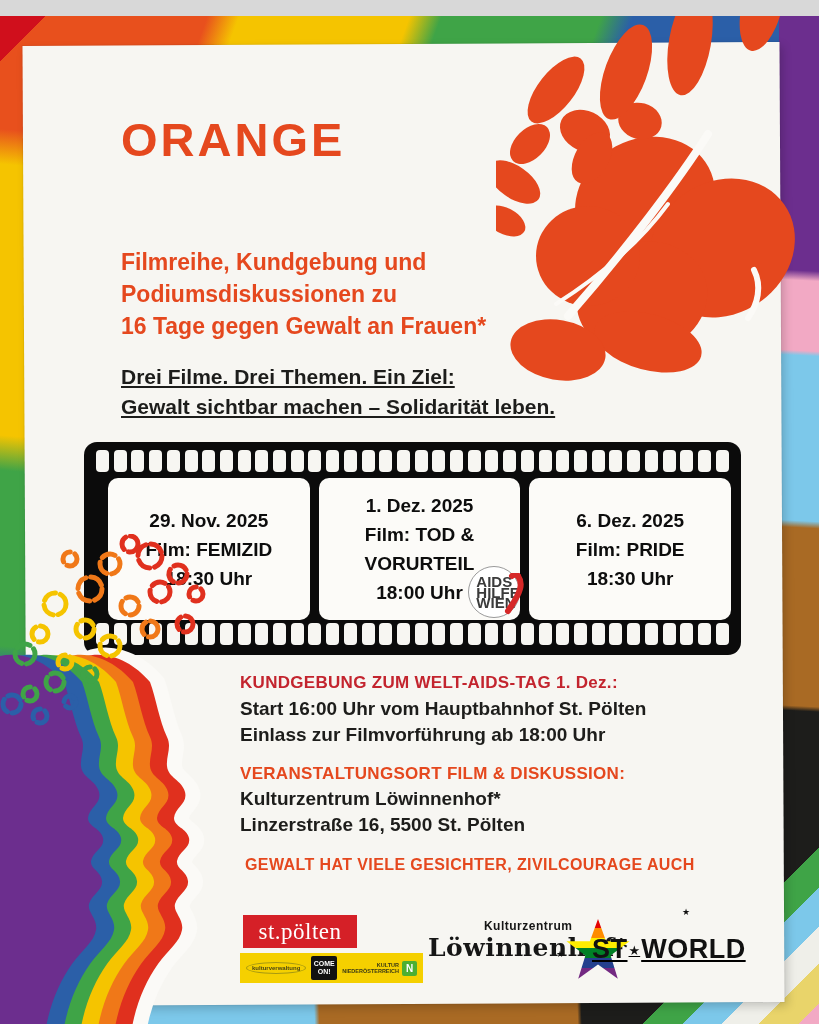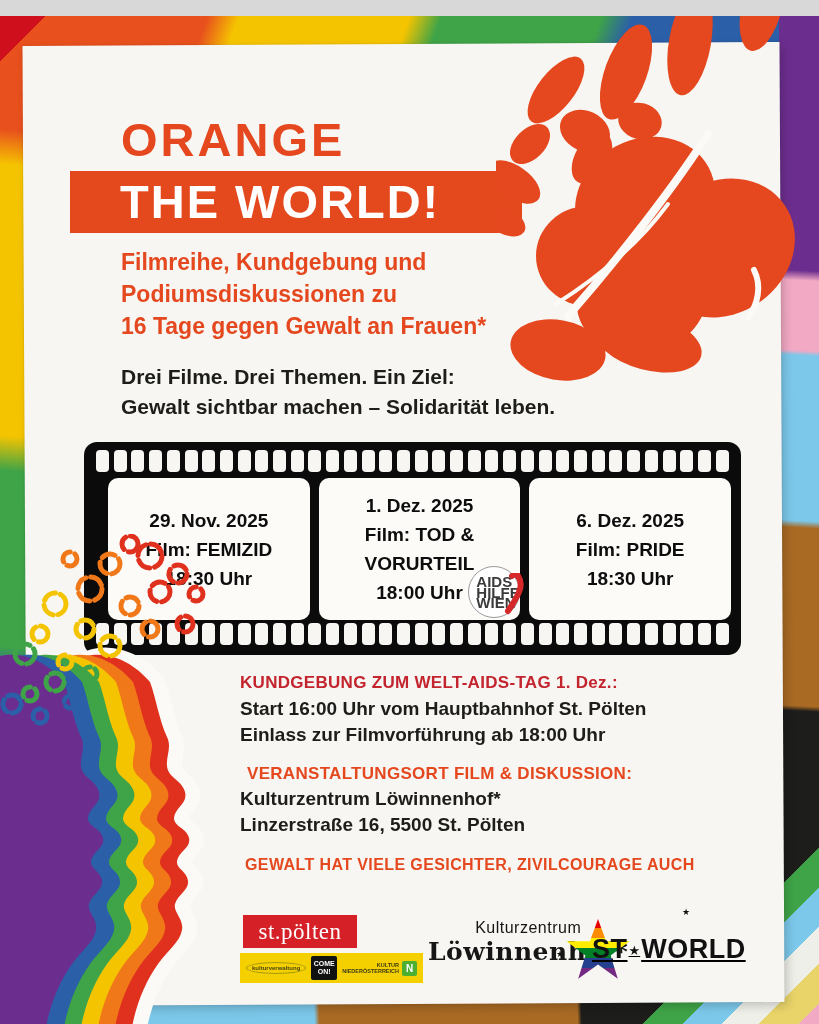--- a/index.html
+++ b/index.html
@@ -23,21 +23,21 @@
   #card{position:absolute;left:25px;top:28px;width:757px;height:960px;z-index:2;
     background:#f7f6f2;transform:rotate(-0.3deg);
     box-shadow:0 0 0 1px rgba(0,0,0,0.04),3px 4px 10px rgba(0,0,0,0.18);}
   
   #content{position:absolute;inset:0;z-index:3;}
   .abs{position:absolute;}
   #title-top{left:121px;top:96px;font-size:47px;font-weight:800;letter-spacing:3px;color:#e5481e;}
   #title-banner{left:70px;top:155px;width:452px;height:62px;background:#e4491e;
     color:#fff;font-size:47px;font-weight:800;letter-spacing:2px;line-height:62px;padding-left:50px;box-sizing:border-box;}
   #subtitle{left:121px;top:230px;font-size:23px;font-weight:800;line-height:32px;color:#e5481e;}
-  #intro{left:121px;top:346px;font-size:21px;line-height:30px;color:#1d1d1b;}
+  #intro{left:121px;top:346px;font-size:21px;line-height:30px;color:#1d1d1b;text-decoration:underline;}
   #intro .l1{font-weight:800;}
   #intro .l2{font-weight:700;}
   
   #filmstrip{left:84px;top:426px;width:657px;height:213px;background:#0b0b0b;border-radius:13px;}
   .perf-row{position:absolute;left:12px;right:12px;height:24px;display:flex;justify-content:space-between;}
   .perf-row.top{top:8px;} .perf-row.bottom{bottom:8px;}
   .perf{width:13px;height:22px;background:#f7f6f2;border-radius:4px;}
   #frames{position:absolute;left:24px;right:10px;top:36px;height:142px;display:flex;gap:9px;}
   .frame{flex:1;background:#fcfbf8;border-radius:10px;position:relative;
     display:flex;flex-direction:column;justify-content:center;align-items:center;
@@ -48,38 +48,38 @@
     font-size:15px;line-height:10.5px;font-weight:800;color:#3b3b3b;text-align:left;
     padding:10px 0 0 7px;letter-spacing:0;}
   #aids-ribbon{position:absolute;right:-8px;top:6px;}
   
   .heading{font-size:17px;font-weight:800;letter-spacing:0.3px;}
   .crimson{color:#c3242e;} .orange{color:#e5481e;}
   .infoline{font-size:19px;font-weight:700;color:#1d1d1b;}
   #kundgebung-h{left:240px;top:657px;}
   #kundgebung-1{left:240px;top:682px;}
   #kundgebung-2{left:240px;top:708px;}
-  #venue-h{left:247px;top:748px;}
+  #venue-h{left:240px;top:748px;}
   #venue-1{left:240px;top:772px;}
   #venue-2{left:240px;top:798px;}
   #slogan{left:245px;top:840px;font-size:16px;font-weight:800;letter-spacing:0.4px;color:#e5481e;}
   
   #logo-stp{left:243px;top:899px;width:114px;height:33px;background:#d52027;color:#fff;
     font-family:"Liberation Serif",serif;font-size:23px;line-height:33px;text-align:center;letter-spacing:0.5px;}
   #logo-bar{left:240px;top:937px;width:183px;height:30px;background:#f5d000;display:flex;
     align-items:center;justify-content:space-between;padding:0 6px;box-sizing:border-box;}
   #kv-oval{border:1px solid #a89a10;border-radius:50%;padding:2px 5px;font-size:6px;font-weight:700;color:#4c4716;}
   #comeon{width:26px;height:24px;background:#111;border-radius:2px;color:#fff;font-size:7px;line-height:8px;
     font-weight:800;display:flex;flex-direction:column;align-items:center;justify-content:center;}
   #noe{display:flex;align-items:center;gap:3px;}
   #noe .t{font-size:5.5px;line-height:6.5px;font-weight:800;color:#3a3a14;text-align:right;}
   #noe .n{width:15px;height:15px;background:#4caf32;color:#fff;font-size:10px;font-weight:800;
     display:flex;align-items:center;justify-content:center;border-radius:2px;}
   #logo-kz{left:428px;top:903px;text-align:center;color:#161616;}
-  #logo-kz .l1{font-size:16px;font-weight:400;letter-spacing:0.5px;}
+  #logo-kz .l1{font-size:12px;font-weight:700;letter-spacing:0.5px;}
   #logo-kz .l2{font-family:"DejaVu Serif",serif;font-size:25px;font-weight:800;letter-spacing:0.5px;}
   #logo-pride{left:566px;top:893px;width:175px;height:76px;}
   #pride-row{position:absolute;left:0;top:8px;display:flex;align-items:center;text-decoration:underline;}
   #pride-st{font-size:27px;font-weight:800;color:#111;margin-left:-38px;letter-spacing:0.5px;}
   #pride-sep{font-size:13px;color:#111;margin:2px 1px 0 1px;}
   #pride-word{font-size:27px;font-weight:800;color:#111;letter-spacing:0.5px;}
   .tiny-star{position:absolute;font-size:9px;color:#111;}
   #tiny-star-1{left:-10px;top:40px;} #tiny-star-2{left:116px;top:-2px;}
   .art{position:absolute;pointer-events:none;}
   #hand-art{left:496px;top:-42px;z-index:4;}
@@ -94,21 +94,20 @@
   <div class="strip" id="strip-left"></div>
   <div class="strip" id="strip-right"></div>
   <div class="strip" id="strip-bottom"></div>
   <div class="strip" id="corner-tl"></div>
   <div id="corner-br"></div>
 
   <div id="card"></div>
 
   <div id="content">
     <div class="abs" id="title-top">ORANGE</div>
-    <div class="abs" id="title-banner">THE WORLD!</div>
 
     <div class="abs" id="subtitle">
       <div>Filmreihe, Kundgebung und</div>
       <div>Podiumsdiskussionen zu</div>
       <div>16 Tage gegen Gewalt an Frauen*</div>
     </div>
 
     <div class="abs" id="intro">
       <div class="l1">Drei Filme. Drei Themen. Ein Ziel:</div>
       <div class="l2">Gewalt sichtbar machen – Solidarität leben.</div>

